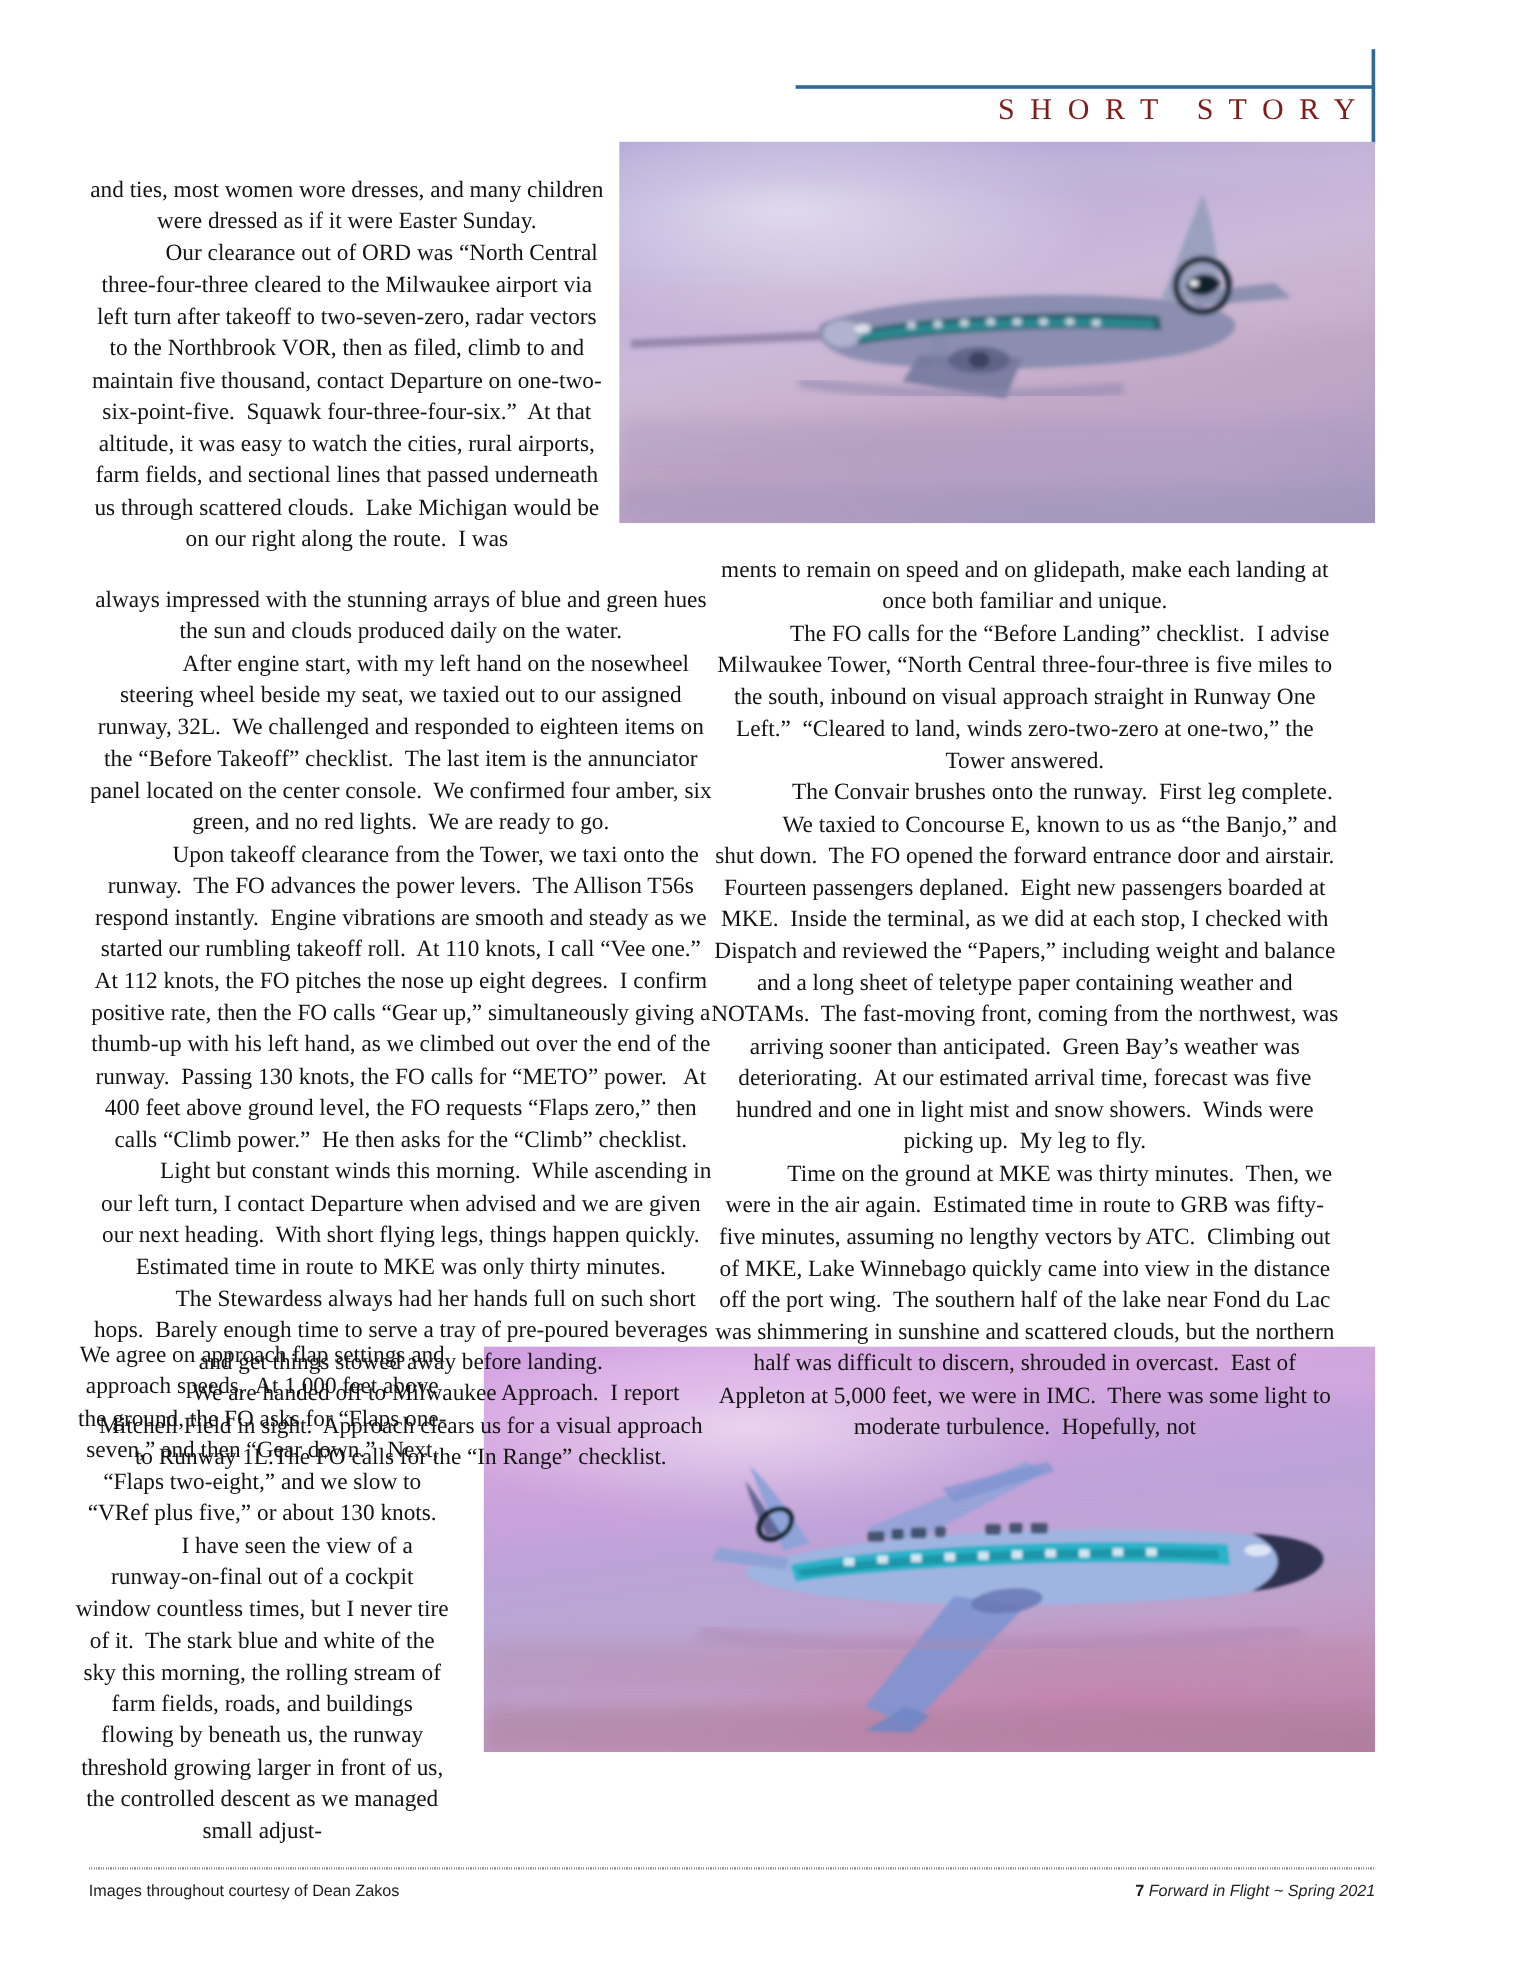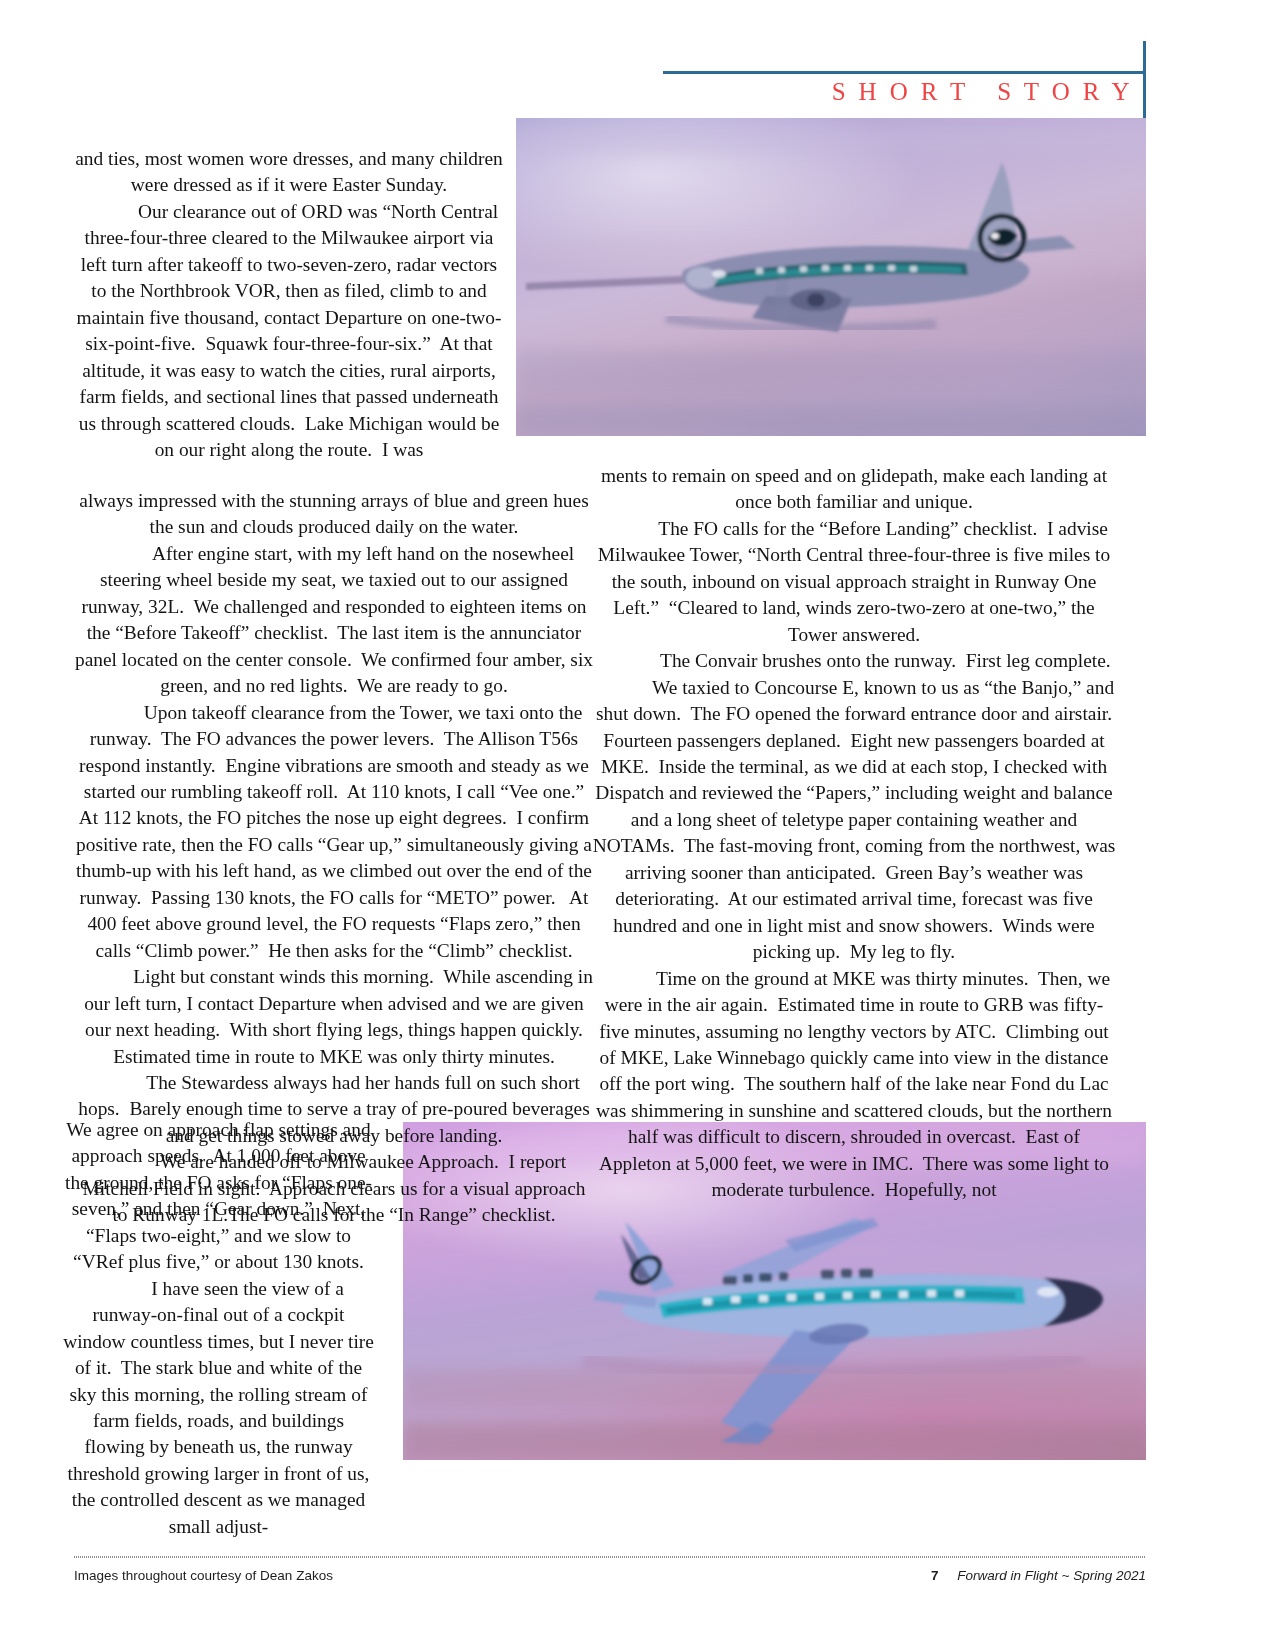--- a/index.html
+++ b/index.html
@@ -29,21 +29,21 @@
     background: #2d6a96;
   }
   #section-title {
     position: absolute;
     left: 663px; top: 78px;
     width: 470px;
     text-align: right;
     font-family: "Liberation Serif", "DejaVu Serif", serif;
     font-size: 25px;
     letter-spacing: 3.4px;
-    color: #ef4444;
+    color: #7f1d1d;
     white-space: pre;
   }
 
   
   .art {
     position: absolute;
     overflow: hidden;
   }
   #art-top {
     left: 516px; top: 118px;
@@ -110,21 +110,21 @@
   }
   #footer-issue {
     position: absolute;
     right: 129px; top: 1568px;
     font-family: "Liberation Sans", sans-serif;
     font-size: 13.5px;
     color: #1d1d1d;
     white-space: nowrap;
   }
   #footer-issue b { font-weight: bold; font-style: normal; }
-  #footer-issue i { font-style: italic; margin-left: 15px; }
+  #footer-issue i { font-style: italic; }
 </style>
 </head>
 <body>
 
 <div id="header-rule"></div>
 <div id="header-vrule"></div>
 <div id="section-title">S H O R T   S T O R Y</div>
 
 <div class="art" id="art-top">
   <div class="sky" id="sky-top"></div>

